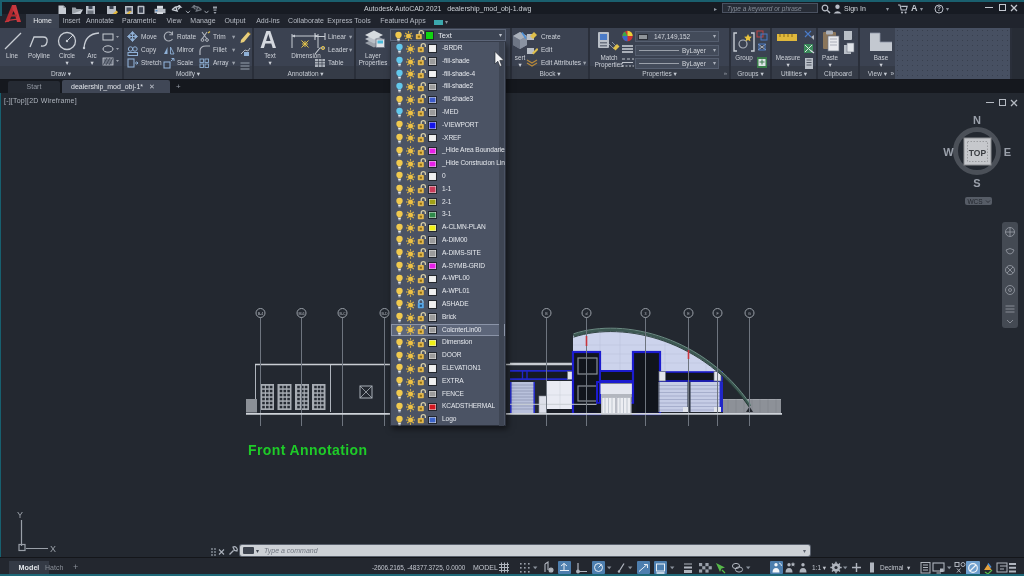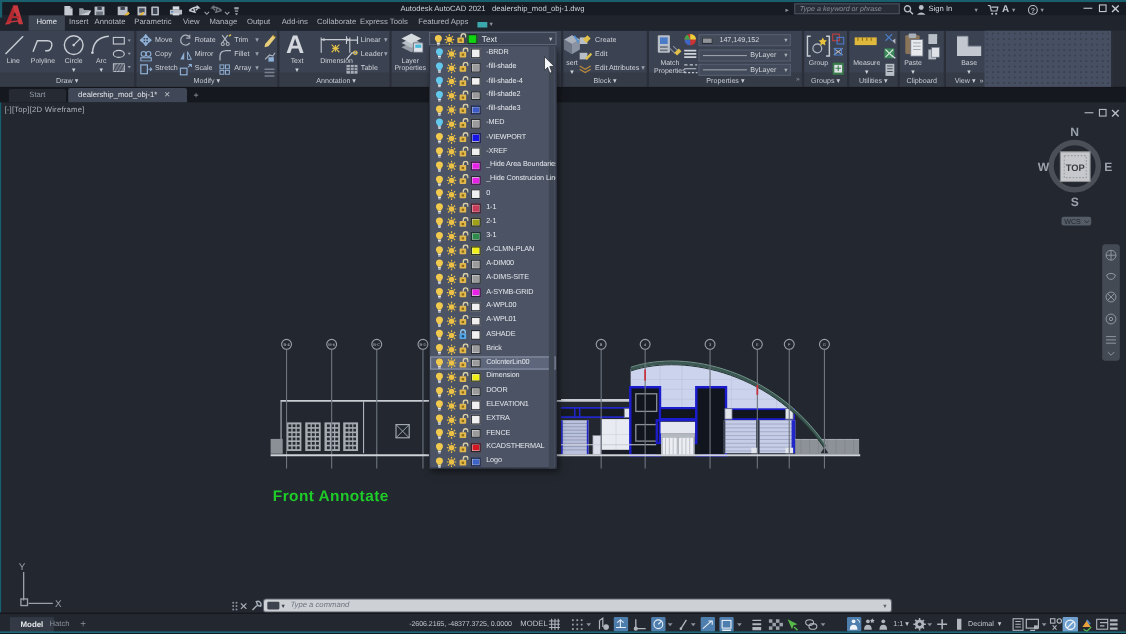--- a/index.html
+++ b/index.html
@@ -283,21 +283,21 @@
             <text x="749.5" y="314.5">G</text>
         </g>
 
         <path d="M586.5 336 V346" stroke="#c8343c" stroke-width="1.6"></path>
         <path d="M688.5 350 V359" stroke="#c8343c" stroke-width="1.6"></path>
 
         <path d="M246 413.8 H782" stroke="#cfd3d9" stroke-width="1.8"></path>
       </g>
     </svg>
 
-    <div class="abs" style="left:248px;top:349px;font-size:14px;font-weight:bold;color:#1ecb28;letter-spacing:0.4px">Front Annotate</div>
+    <div class="abs" style="left:248px;top:349px;font-size:14px;font-weight:bold;color:#1ecb28;letter-spacing:0.4px">Front Annotation</div>
 
     <svg class="abs" style="left:8px;top:415px" width="48" height="46 " viewBox="0 0 48 46">
       <text x="9" y="10" font-size="9" fill="#9aa0a8" font-family="Liberation Sans">Y</text>
       <path d="M13.5 12 V38 M18 40.5 H40" stroke="#9aa0a8" stroke-width="1.2"></path>
       <rect x="11" y="36.5" width="6" height="6" fill="none" stroke="#9aa0a8" stroke-width="1.2"></rect>
       <text x="42" y="44" font-size="9" fill="#9aa0a8" font-family="Liberation Sans">X</text>
     </svg>
 
     <div class="abs" style="left:210px;top:451px;width:16px;height:12px">
       <svg width="16" height="12" viewBox="0 0 16 12">

